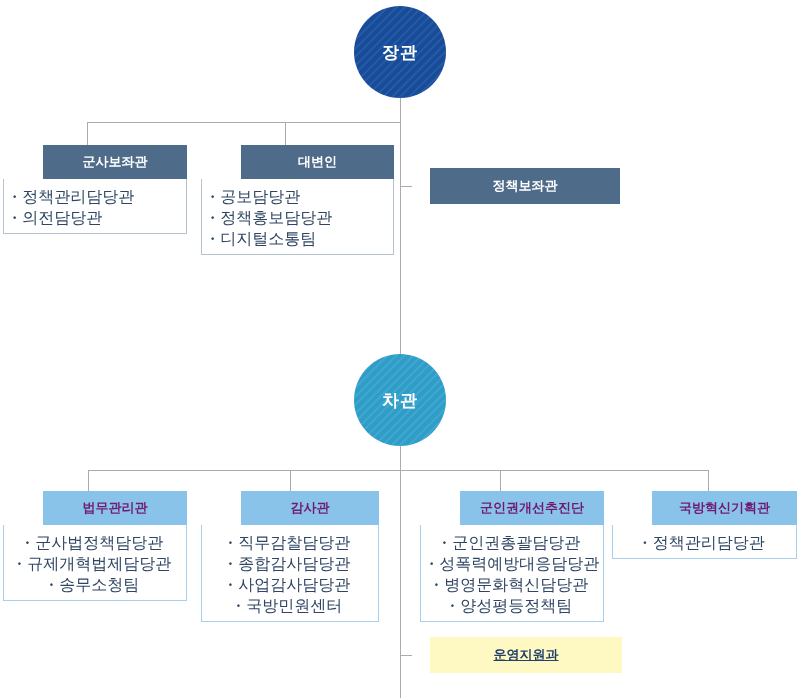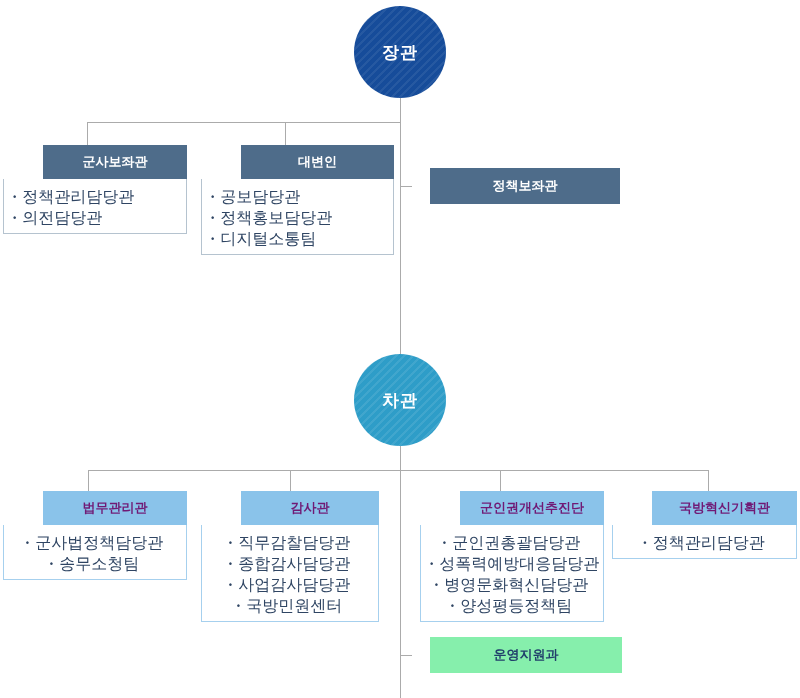--- a/index.html
+++ b/index.html
@@ -21,21 +21,21 @@
     background-image:repeating-linear-gradient(135deg,rgba(255,255,255,0.09) 0 2px,rgba(255,255,255,0) 2px 6px);justify-content:center;}
 
   
   .box{position:absolute;z-index:2;}
   .hdr{height:34px;line-height:34px;text-align:center;font-size:13px;font-weight:bold;margin-left:40px;}
   .hdr.slate{background:#4E6C8A;color:#fff;}
   .hdr.lblue{background:#8AC3EA;color:#701a75;}
   .solo{position:absolute;z-index:2;height:36px;line-height:36px;text-align:center;
     font-size:13px;font-weight:bold;margin-left:18px;}
   .solo.slate{background:#4E6C8A;color:#fff;}
-  .solo.lblue{background:#86efac;color:#21406B;}
+  .solo.lblue{background:#fef9c3;color:#21406B;text-decoration:underline;}
   .body{background:#fff;padding:7px 10px 5px 8px;}
   .body.slate-b{border:1px solid #B5C3CF;border-top:none;}
   .body.lblue-b{border:1px solid #A6D0EE;border-top:none;text-align:center;}
   .item{font-size:16px;line-height:21px;color:#2F4563;white-space:nowrap;font-family:Liberation Serif, serif;}
   .item::before{content:"·";font-weight:bold;margin-right:5px;color:#2F4563;}
 </style>
 </head>
 <body>
 
 <div id="stage">
@@ -78,20 +78,21 @@
   </div>
 
   <div class="solo slate" style="left:412px;top:168px;width:190px;">
     <span>정책보좌관</span>
   </div>
 
   <div class="box" style="left:3px;top:491px;width:184px;">
     <div class="hdr lblue">법무관리관</div>
     <div class="body lblue-b">
       <div class="item">군사법정책담당관</div>
+      <div class="item">규제개혁법제담당관</div>
       <div class="item">송무소청팀</div>
     </div>
   </div>
 
   <div class="box" style="left:201px;top:491px;width:178px;">
     <div class="hdr lblue">감사관</div>
     <div class="body lblue-b">
       <div class="item">직무감찰담당관</div>
       <div class="item">종합감사담당관</div>
       <div class="item">사업감사담당관</div>

